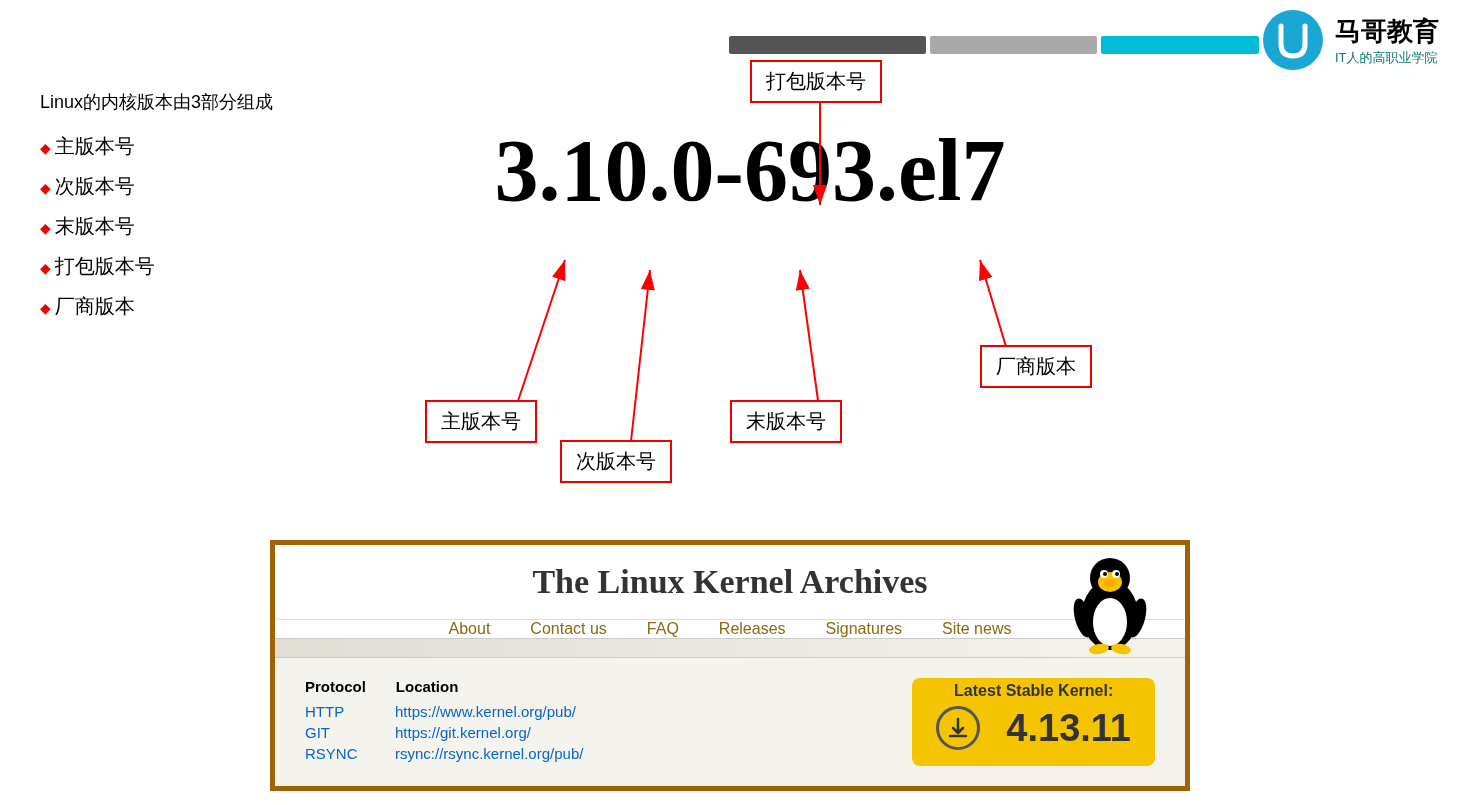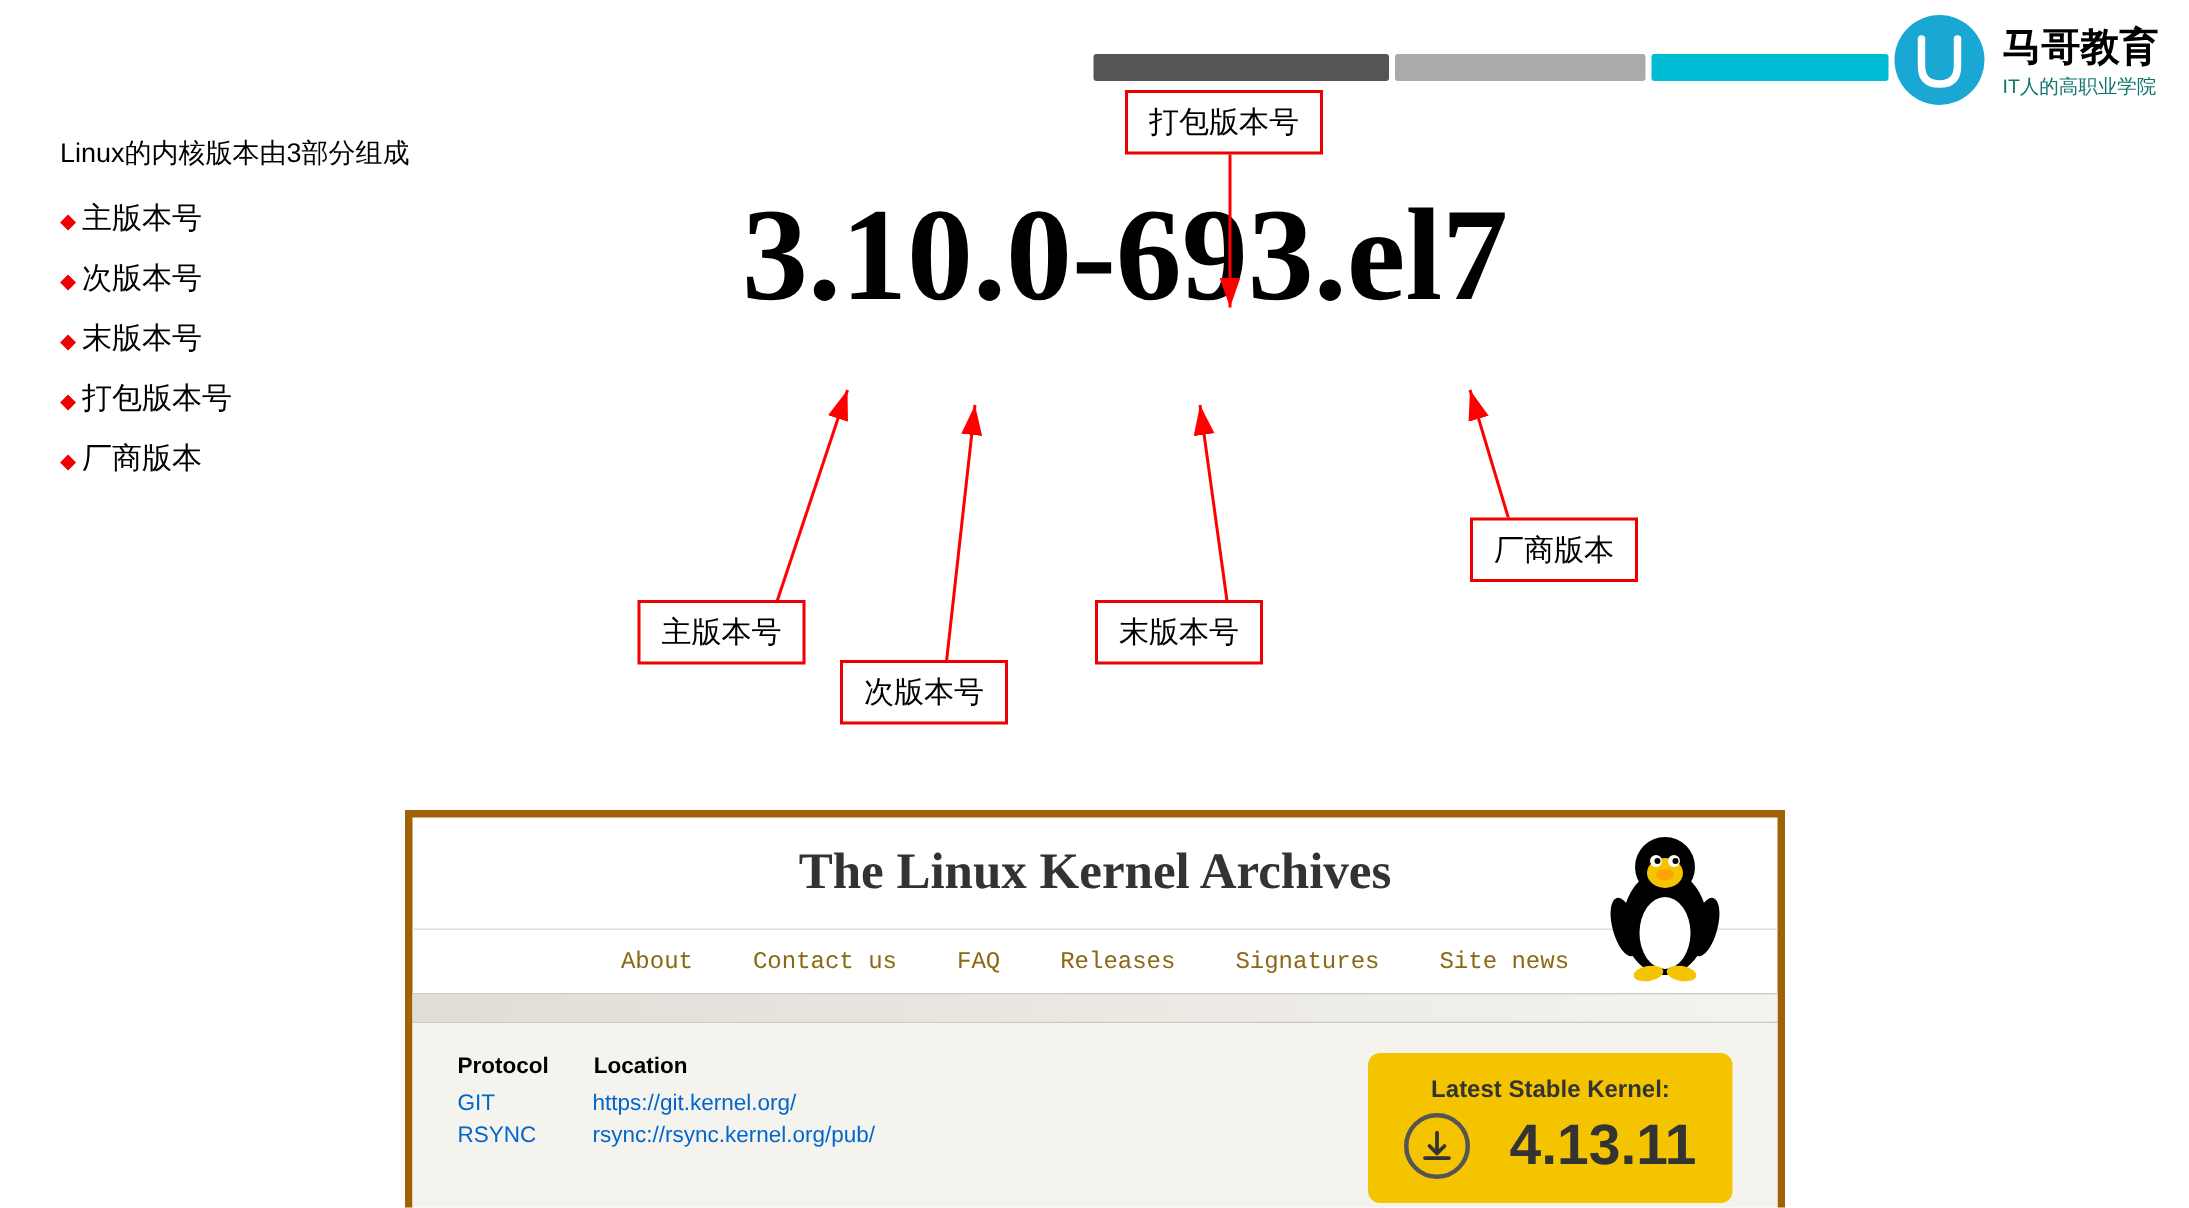--- a/index.html
+++ b/index.html
@@ -205,23 +205,22 @@
     .tux-logo {
       position: absolute;
       right: 30px;
       top: 5px;
     }
 
     .kernel-nav {
       display: flex;
       justify-content: center;
       gap: 40px;
-      padding: 12px 0;
+      padding: 0 0;
       border-top: 1px solid #ddd;
-      font-family: Liberation Mono, monospace;
     }
 
     .kernel-nav a {
       color: #8b6914;
       text-decoration: none;
       font-size: 16px;
     }
 
     .kernel-divider {
       height: 20px;
@@ -264,21 +263,21 @@
     }
 
     .protocol-name {
       font-weight: bold;
       color: #000;
     }
 
     .latest-kernel-box {
       background: #f5c400;
       border-radius: 8px;
-      padding: 16px 24px;
+      padding: 4px 24px;
       display: flex;
       flex-direction: column;
       align-items: center;
       min-width: 200px;
     }
 
     .latest-kernel-label {
       font-size: 16px;
       font-weight: bold;
       color: #333;
@@ -432,20 +431,24 @@
     </div>
 
     <div class="kernel-divider"></div>
 
     <div class="kernel-content">
 
       <div class="protocol-table">
         <div class="header-row">
           <span class="protocol-name">Protocol</span>
           <span class="protocol-name">Location</span>
+        </div>
+        <div class="data-row">
+          <span class="protocol-label">HTTP</span>
+          <span class="protocol-url">https://www.kernel.org/pub/</span>
         </div>
         <div class="data-row">
           <span class="protocol-label">GIT</span>
           <span class="protocol-url">https://git.kernel.org/</span>
         </div>
         <div class="data-row">
           <span class="protocol-label">RSYNC</span>
           <span class="protocol-url">rsync://rsync.kernel.org/pub/</span>
         </div>
       </div>

